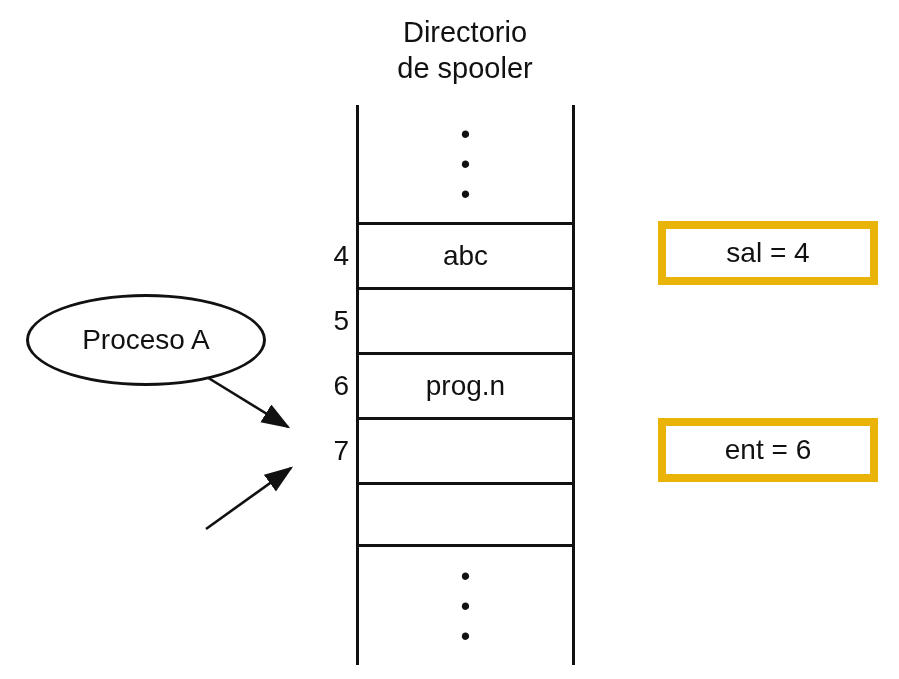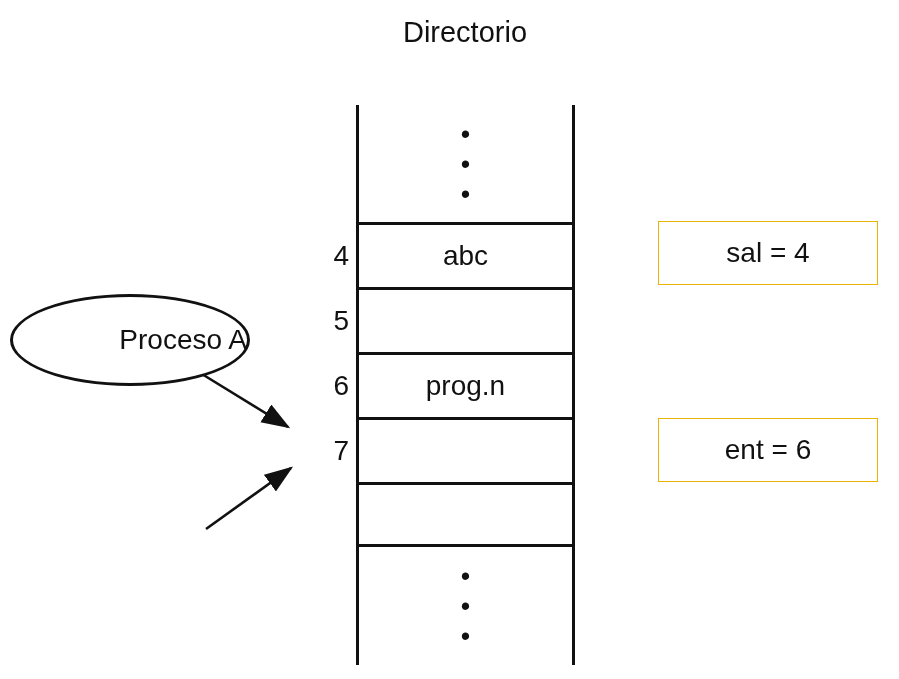--- a/index.html
+++ b/index.html
@@ -70,21 +70,21 @@
     text-align: right;
     font-size: 28px;
   }
 
   
   .varbox {
     position: absolute;
     left: 658px;
     width: 220px;
     height: 64px;
-    border: 1px solid #eab308;
+    border: 8px solid #eab308;
     box-sizing: border-box;
     display: flex;
     align-items: center;
     justify-content: center;
     font-size: 28px;
   }
   #sal-box { top: 221px; }
   #ent-box { top: 418px; }
 
   
@@ -94,40 +94,41 @@
     height: 92px;
     border: 3px solid #111;
     border-radius: 50%;
     box-sizing: border-box;
     display: flex;
     align-items: center;
     justify-content: center;
     font-size: 28px;
     background: #ffffff;
   }
-  #proc-a { left: 10px; top: 294px; justify-content: flex-end; }
+  #proc-a { left: 26px; top: 294px; }
   #proc-b { left: 10px; top: 519px; }
 
   
   #arrows {
     position: absolute;
     left: 0;
     top: 0;
     width: 899px;
     height: 679px;
     pointer-events: none;
   }
 </style>
 </head>
 <body>
 
 <div id="canvas">
 
   <div class="title">
     <div>Directorio</div>
+    <div>de spooler</div>
   </div>
 
   <svg id="arrows" viewBox="0 0 899 679" xmlns="http://www.w3.org/2000/svg">
     <defs>
       <marker id="ah" markerWidth="12" markerHeight="9" refX="10" refY="4" orient="auto" markerUnits="strokeWidth">
         <path d="M0,0 L11,4 L0,8 Z" fill="#111111"></path>
       </marker>
     </defs>
     <line x1="197" y1="371" x2="288" y2="427" stroke="#111111" stroke-width="2.6" marker-end="url(#ah)"></line>
     <line x1="206" y1="529" x2="291" y2="468" stroke="#111111" stroke-width="2.6" marker-end="url(#ah)"></line>

